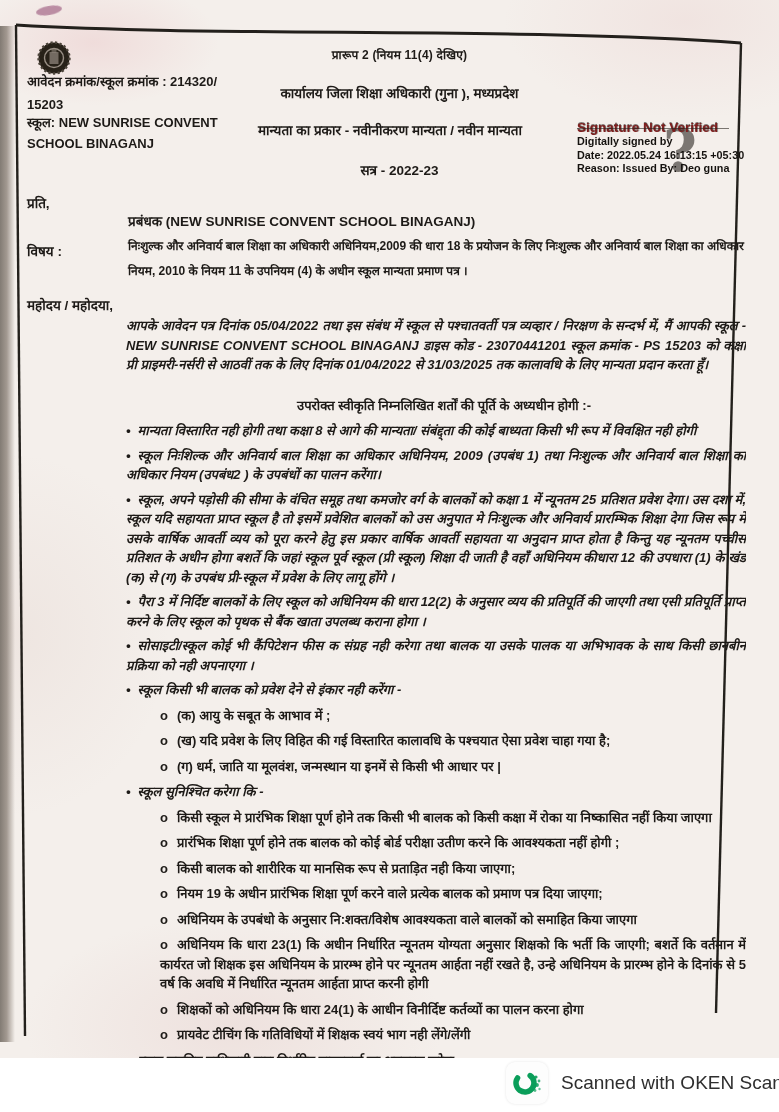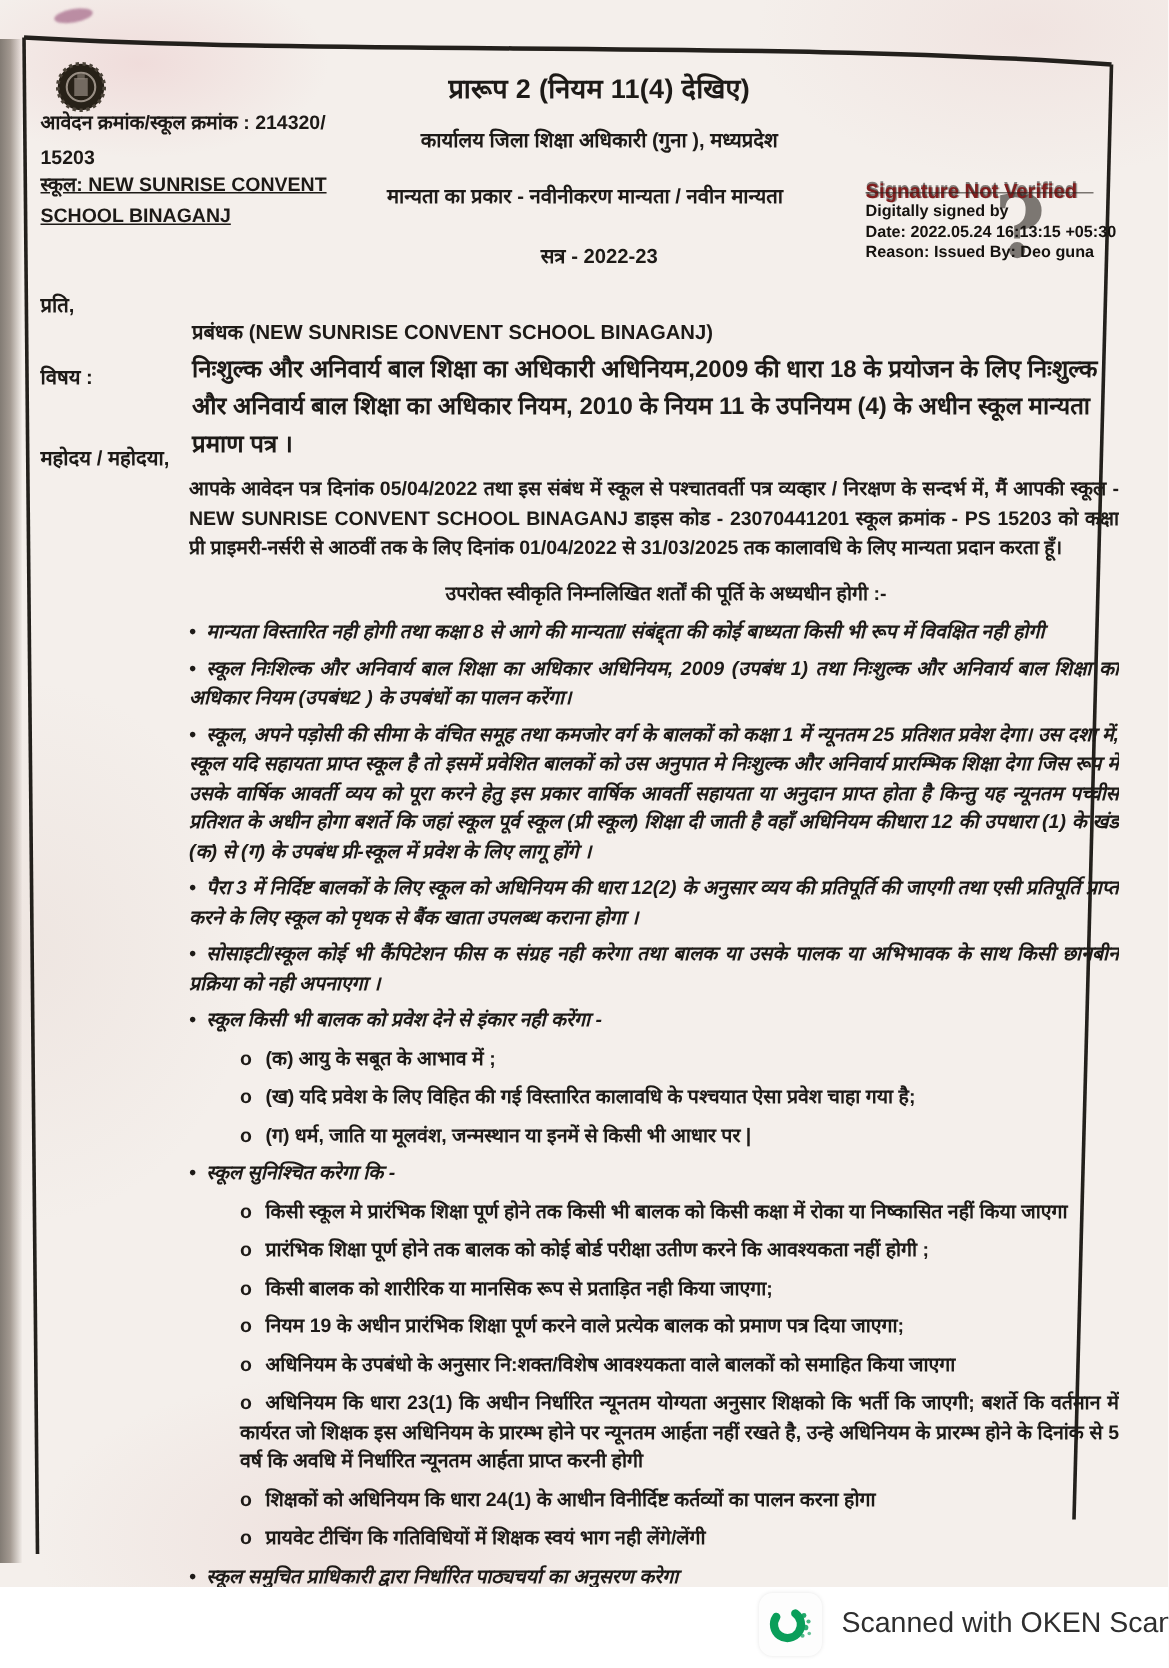--- a/index.html
+++ b/index.html
@@ -26,53 +26,53 @@
   }
   .pink-smudge{
     position:absolute;left:36px;top:6px;width:26px;height:9px;border-radius:50%;
     background:#a96f8e;opacity:.75;transform:rotate(-10deg);filter:blur(0.6px);
   }
   .frame-svg{position:absolute;left:0;top:0;}
   .emblem{position:absolute;left:37px;top:40px;}
 
   .t{position:absolute;font-weight:700;white-space:nowrap;}
   .centered{left:70px;right:50px;text-align:center;}
-  .form-title{top:46px;font-size:18px;letter-spacing:0.2px;}
+  .form-title{top:46px;font-size:12px;letter-spacing:0.2px;}
   .office-line{top:84px;font-size:13.5px;}
   .app-no{left:27px;top:70px;width:210px;font-size:13px;line-height:23px;font-weight:700;position:absolute;}
-  .school-block{left:27px;top:112px;width:220px;font-size:13px;line-height:21px;font-weight:700;position:absolute;text-decoration:underline;}
+  .school-block{left:27px;top:112px;width:220px;font-size:13px;line-height:21px;font-weight:700;position:absolute;}
   .recognition{left:258px;top:121px;font-size:13.5px;}
   .session{top:161px;font-size:13.5px;}
 
   .signature{position:absolute;left:577px;top:120px;width:200px;}
   .sig-q{
     position:absolute;left:86px;top:2px;font-size:58px;line-height:58px;font-weight:700;
     color:#6f6a65;opacity:.9;z-index:0;font-family:"DejaVu Serif","Liberation Serif",serif;
   }
   .sig-title{
     position:relative;z-index:1;font-size:13.5px;font-weight:700;color:#7f1d1d;
     text-shadow:0 -1.5px 0 rgba(35,30,25,.55), 1px 0 0 rgba(35,30,25,.4);
   }
   .sig-title::after{content:"";position:absolute;left:0;top:52%;width:152px;height:1.6px;background:rgba(40,35,30,.6);}
   .sig-line{position:relative;z-index:1;font-size:10.8px;line-height:13.5px;font-weight:700;color:#15120f;white-space:nowrap;}
 
   .prati{left:27px;top:194px;font-size:13.5px;}
   .manager{left:128px;top:212px;font-size:13.5px;}
   .subject-label{left:27px;top:242px;font-size:13.5px;text-align:center;}
   .subject-text{
     position:absolute;left:128px;top:234px;width:618px;
-    font-size:16px;font-weight:700;line-height:25px;
+    font-size:12px;font-weight:700;line-height:25px;
   }
   .salutation{left:27px;top:296px;font-size:13.5px;}
 
   .body-block{
     position:absolute;left:126px;top:316px;width:620px;height:742px;overflow:hidden;
     font-size:13px;font-weight:700;line-height:19.5px;text-align:justify;
   }
-  .body-para{margin:0 0 11px 0;}
+  .body-para{margin:0 0 21px 0;font-style:italic;}
   .intro{margin:0 0 6px 16px;text-align:center;}
   .cond{margin:0 0 5px 0;font-style:italic;}
   .marker{display:inline;padding-right:7px;}
   .sub{margin:6px 0 6px 34px;}
   .sub .marker{padding-right:9px;}
 
   .footer{position:absolute;left:506px;top:1062px;display:flex;align-items:center;gap:13px;}
   .oken-box{
     width:42px;height:42px;border-radius:9px;background:#fdfdfd;
     box-shadow:0 0 3px rgba(0,0,0,0.10);display:flex;align-items:center;justify-content:center;

